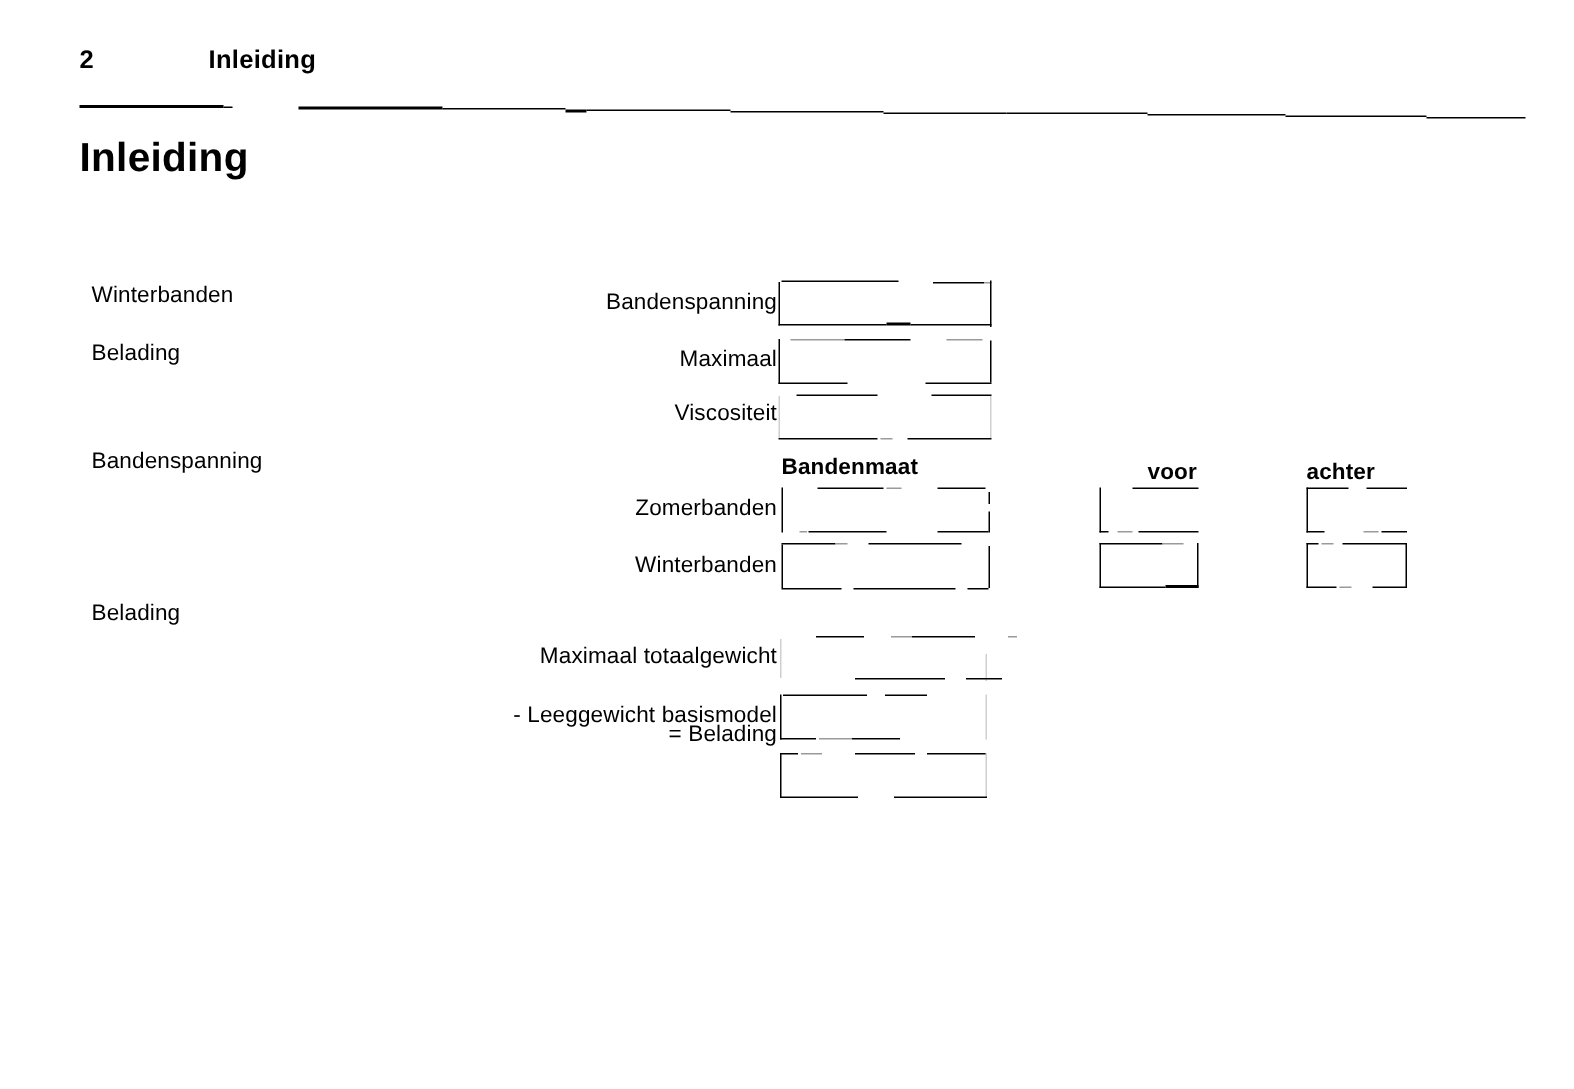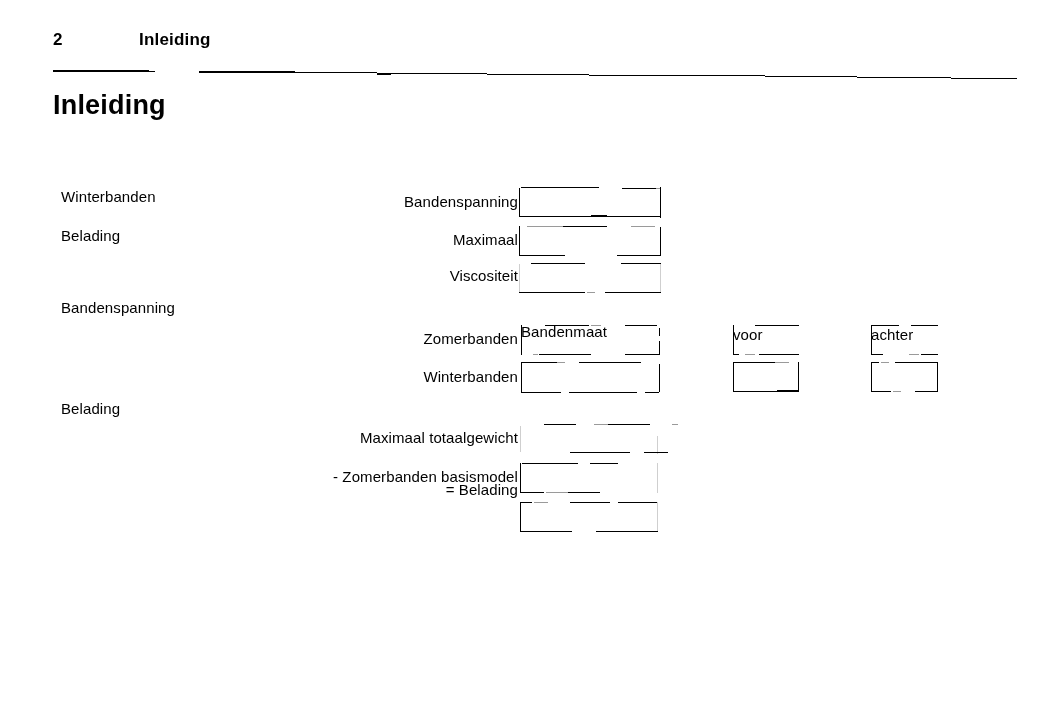--- a/index.html
+++ b/index.html
@@ -87,25 +87,24 @@
     letter-spacing: 0.1px;
     line-height: 18px;
     white-space: nowrap;
     text-align: right;
   }
 
   
   .col-caption {
     position: absolute;
     font-size: 15px;
-    font-weight: normal;
+    font-weight: bold;
     letter-spacing: 0.1px;
     line-height: 18px;
     white-space: nowrap;
-    margin-top: 20px;
   }
 
   
   .fillbox {
     position: absolute;
     background: transparent;
   }
   
   .edge {
     position: absolute;
@@ -183,21 +182,21 @@
     <div class="edge h" style="left:102px;top:0px;  width:40px;"></div>
     <div class="edge v vfaint" style="left:0px; top:1px; height:28px;"></div>
     <div class="edge v vfaint" style="left:141px;top:1px; height:28px;"></div>
     <div class="edge h" style="left:0px;  top:29px; width:66px;"></div>
     <div class="edge h faint" style="left:68px;top:29px; width:8px;"></div>
     <div class="edge h" style="left:86px; top:29px; width:56px;"></div>
   </div>
 
   <div class="col-caption" style="left:521px; top:303px;">Bandenmaat</div>
 
-  <div class="col-caption" style="left:733px; top:306px;">voor</div>
+  <div class="col-caption" style="left:765px; top:306px;">voor</div>
 
   <div class="col-caption" style="left:871px; top:306px;">achter</div>
 
   <div class="field-label" style="top:330px;">Zomerbanden</div>
 
   <div class="field-label" style="top:368px;">Winterbanden</div>
 
   <div class="fillbox" style="left:521px; top:325px; width:139px; height:31px;">
     <div class="edge h" style="left:24px; top:0px;  width:44px;"></div>
     <div class="edge h faint" style="left:70px;top:0px; width:10px;"></div>
@@ -253,21 +252,21 @@
     <div class="edge h" style="left:24px; top:0px;  width:43px;"></div>
     <div class="edge v" style="left:0px;  top:0px;  height:30px;"></div>
     <div class="edge v" style="left:66px; top:0px;  height:30px;"></div>
     <div class="edge h" style="left:0px;  top:29px; width:20px;"></div>
     <div class="edge h faint" style="left:22px;top:29px; width:8px;"></div>
     <div class="edge h" style="left:44px; top:29px; width:23px;"></div>
   </div>
 
   <div class="field-label" style="top:429px;text-align:right;">Maximaal totaalgewicht</div>
 
-  <div class="field-label" style="top:468px;">- Zomerbanden basismodel</div>
+  <div class="field-label" style="top:468px;">- Leeggewicht basismodel</div>
 
   <div class="field-label" style="top:481px;">= Belading</div>
 
   <div class="fillbox" style="left:520px; top:424px; width:138px; height:31px;">
     <div class="edge h" style="left:24px; top:0px;  width:32px;"></div>
     <div class="edge h faint" style="left:74px;top:0px; width:14px;"></div>
     <div class="edge h" style="left:88px; top:0px;  width:42px;"></div>
     <div class="edge h faint" style="left:152px;top:0px; width:6px;"></div>
     <div class="edge v vfaint" style="left:0px;  top:2px; height:26px;"></div>
     <div class="edge v vfaint" style="left:137px;top:12px; height:18px;"></div>

